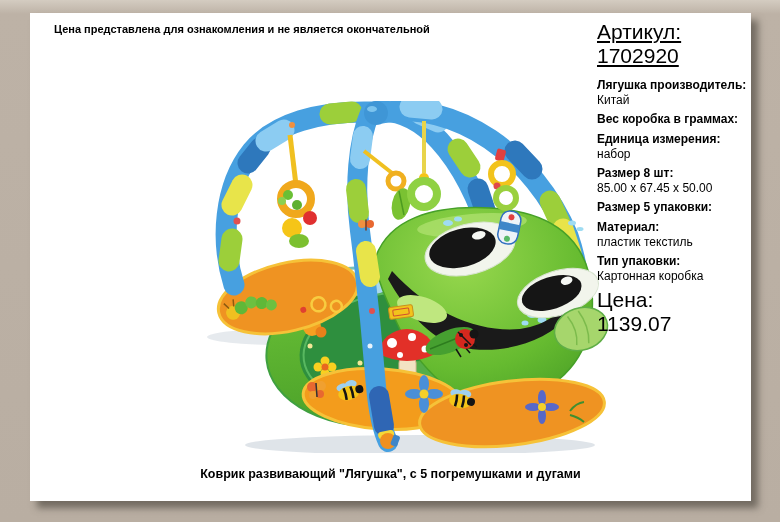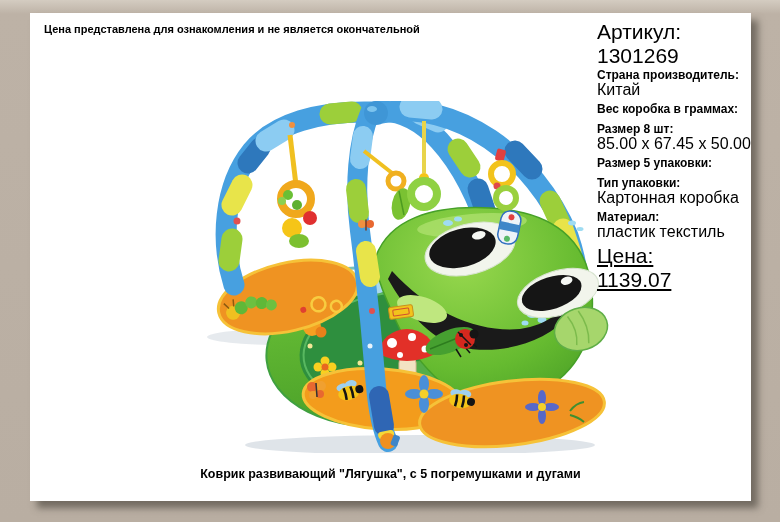--- a/index.html
+++ b/index.html
@@ -7,31 +7,31 @@
     width:780px;height:522px;position:relative;overflow:hidden;
     background:linear-gradient(#d4ccc1 0px,#bdb2a6 14px,#b9aea2 100%);
     font-family:"Liberation Sans",sans-serif;color:#000;
   }
   .card{
     position:absolute;left:30px;top:13px;width:721px;height:488px;
     background:#ffffff;
     box-shadow:7px 7px 7px rgba(84,78,70,.7);
   }
   .disclaimer{
-    position:absolute;left:14px;top:10px;
+    position:absolute;left:24px;top:10px;
     font-size:11px;font-weight:bold;white-space:nowrap;
   }
   .product-image{position:absolute;left:90px;top:88px;width:500px;height:352px;}
   .info{position:absolute;left:567px;top:7px;width:172px;}
   .big-line{font-size:21px;line-height:24px;font-weight:normal;}
-  .article-block{}
+  .article-block{margin-bottom:10px;text-decoration:underline;}
   .pair{margin-bottom:5px;}
   .pair .lbl{font-weight:bold;font-size:12px;line-height:15px;}
-  .pair .val{font-size:16px;line-height:14px;}
-  .price-block{text-decoration:underline;}
+  .pair .val{font-size:12px;line-height:14px;}
+  .price-block{}
   .title{
     position:absolute;left:0;right:0;top:454px;text-align:center;
     font-size:12.5px;font-weight:bold;
   }
 </style>
 </head>
 <body>
 
 <div class="card">
 
@@ -285,44 +285,48 @@
           <circle cx="389" cy="116" r="3" fill="#e04040"></circle>
           <circle cx="389" cy="138" r="3" fill="#58b868"></circle>
         </g>
       </g>
     </svg>
   </div>
 
   <div class="info">
     <div class="article-block">
       <div class="big-line">Артикул:</div>
-      <div class="big-line">1301269</div>
-    </div>
-
-    <div class="pair">
-      <div class="lbl">Страна производитель:</div>
+      <div class="big-line">1702920</div>
+    </div>
+
+    <div class="pair">
+      <div class="lbl">Лягушка производитель:</div>
       <div class="val">Китай</div>
     </div>
     <div class="pair">
       <div class="lbl">Вес коробка в граммах:</div>
+    </div>
+    <div class="pair">
+      <div class="lbl">Единица измерения:</div>
+      <div class="val">набор</div>
     </div>
     <div class="pair">
       <div class="lbl">Размер 8 шт:</div>
       <div class="val">85.00 x 67.45 x 50.00</div>
     </div>
     <div class="pair">
       <div class="lbl">Размер 5 упаковки:</div>
     </div>
     <div class="pair">
+      <div class="lbl">Материал:</div>
+      <div class="val">пластик текстиль</div>
+    </div>
+    <div class="pair">
       <div class="lbl">Тип упаковки:</div>
       <div class="val">Картонная коробка</div>
-    </div>
-    <div class="pair">
-      <div class="lbl">Материал:</div>
-      <div class="val">пластик текстиль</div>
     </div>
 
     <div class="price-block">
       <div class="big-line">Цена:</div>
       <div class="big-line">1139.07</div>
     </div>
   </div>
 
   <div class="title">Коврик развивающий "Лягушка", с 5 погремушками и дугами</div>
 </div>

